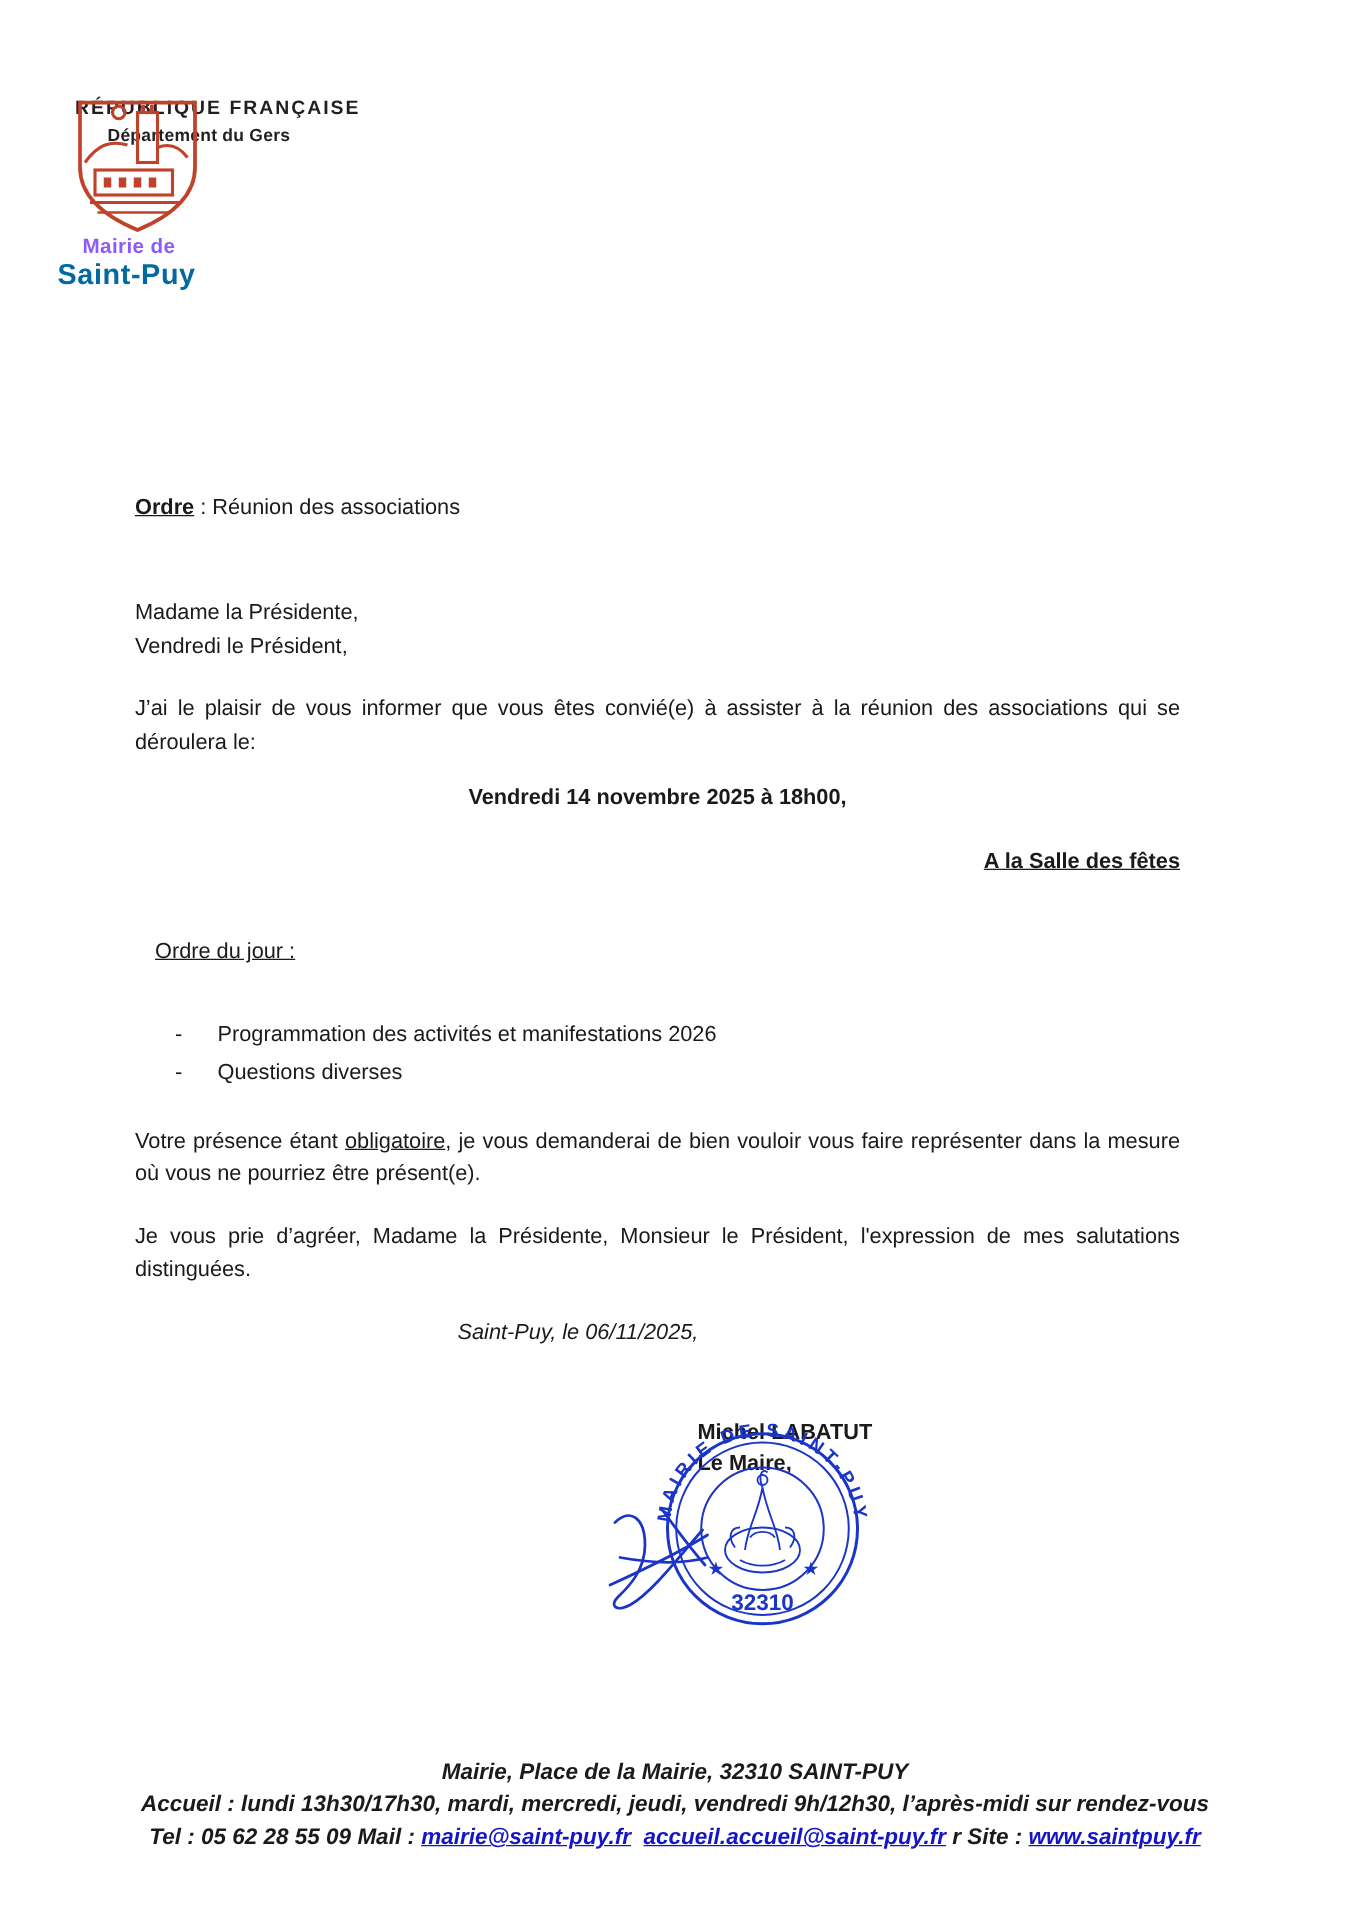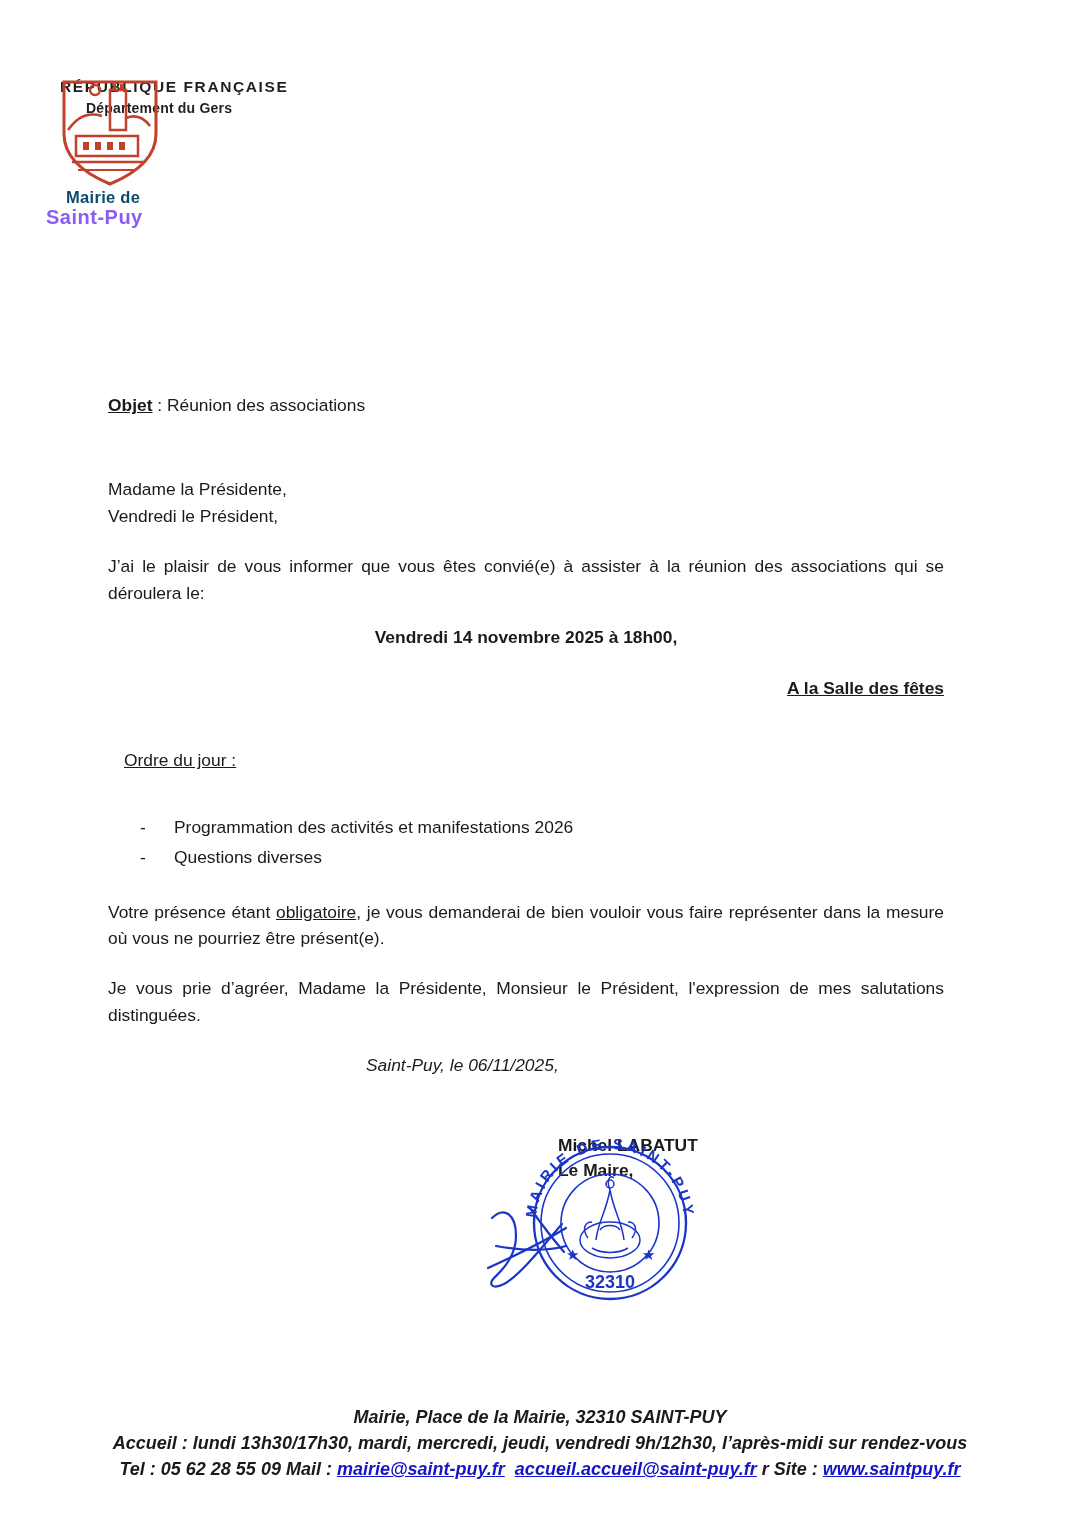--- a/index.html
+++ b/index.html
@@ -52,30 +52,30 @@
     height: 135px;
   }
   .crest-wrap svg { display: block; }
 
   .mairie-de {
     position: absolute;
     left: 66px;
     top: 188px;
     font-size: 16.5px;
     font-weight: bold;
-    color: #0c4a6e;
+    color: #8b5cf6;
     letter-spacing: 0.3px;
   }
   .saint-puy {
     position: absolute;
     left: 46px;
     top: 206px;
-    font-size: 20px;
-    font-weight: bold;
-    color: #8b5cf6;
+    font-size: 23px;
+    font-weight: bold;
+    color: #0369a1;
     letter-spacing: 0.5px;
   }
 
   
   .body-block {
     position: absolute;
     left: 108px;
     top: 392px;
     width: 836px;
     font-size: 17.4px;
@@ -209,21 +209,21 @@
       <path d="M22 102 H94" stroke="#c0422a" stroke-width="2.5"></path>
       <path d="M28 110 H86" stroke="#c0422a" stroke-width="2"></path>
     </svg>
   </div>
   <div class="mairie-de">Mairie de</div>
   <div class="saint-puy">Saint-Puy</div>
 
   <div class="body-block">
 
     <div class="objet-line">
-      <span class="objet-label">Objet</span><span> : Réunion des associations</span>
+      <span class="objet-label">Ordre</span><span> : Réunion des associations</span>
     </div>
 
     <div class="salutation">
       <p>Madame la Présidente,</p>
       <p>Vendredi le Président,</p>
     </div>
 
     <div class="spacer-24"></div>
 
     <p class="para">J’ai le plaisir de vous informer que vous êtes convié(e) à assister à la réunion des associations qui se déroulera le:</p>

